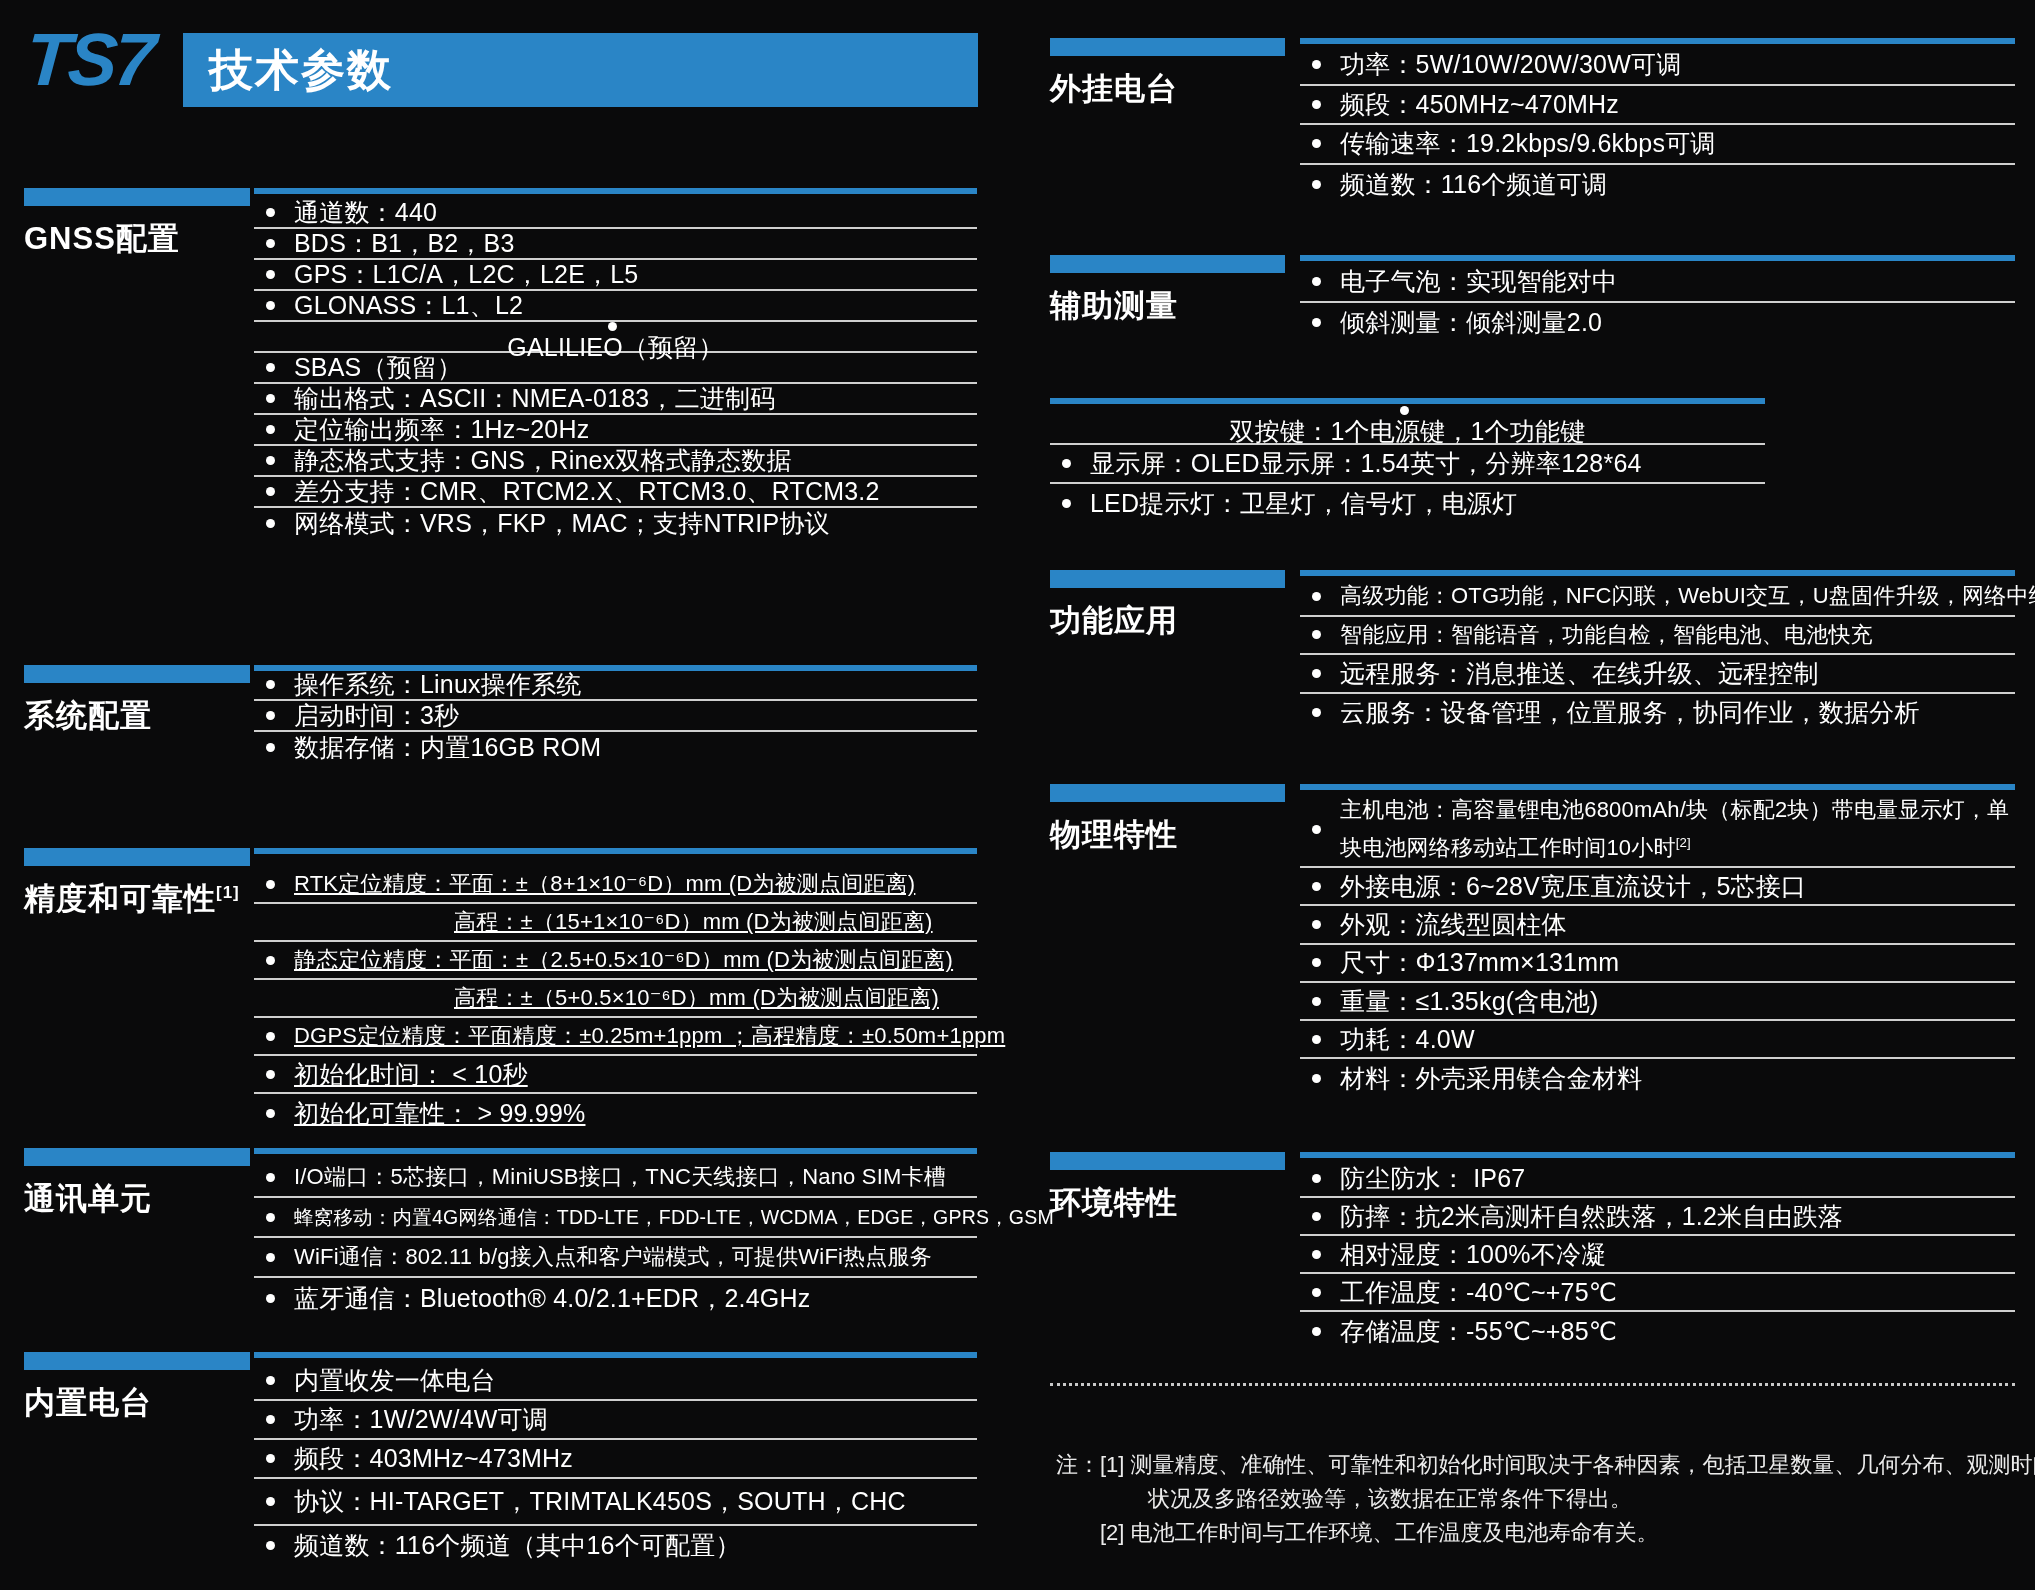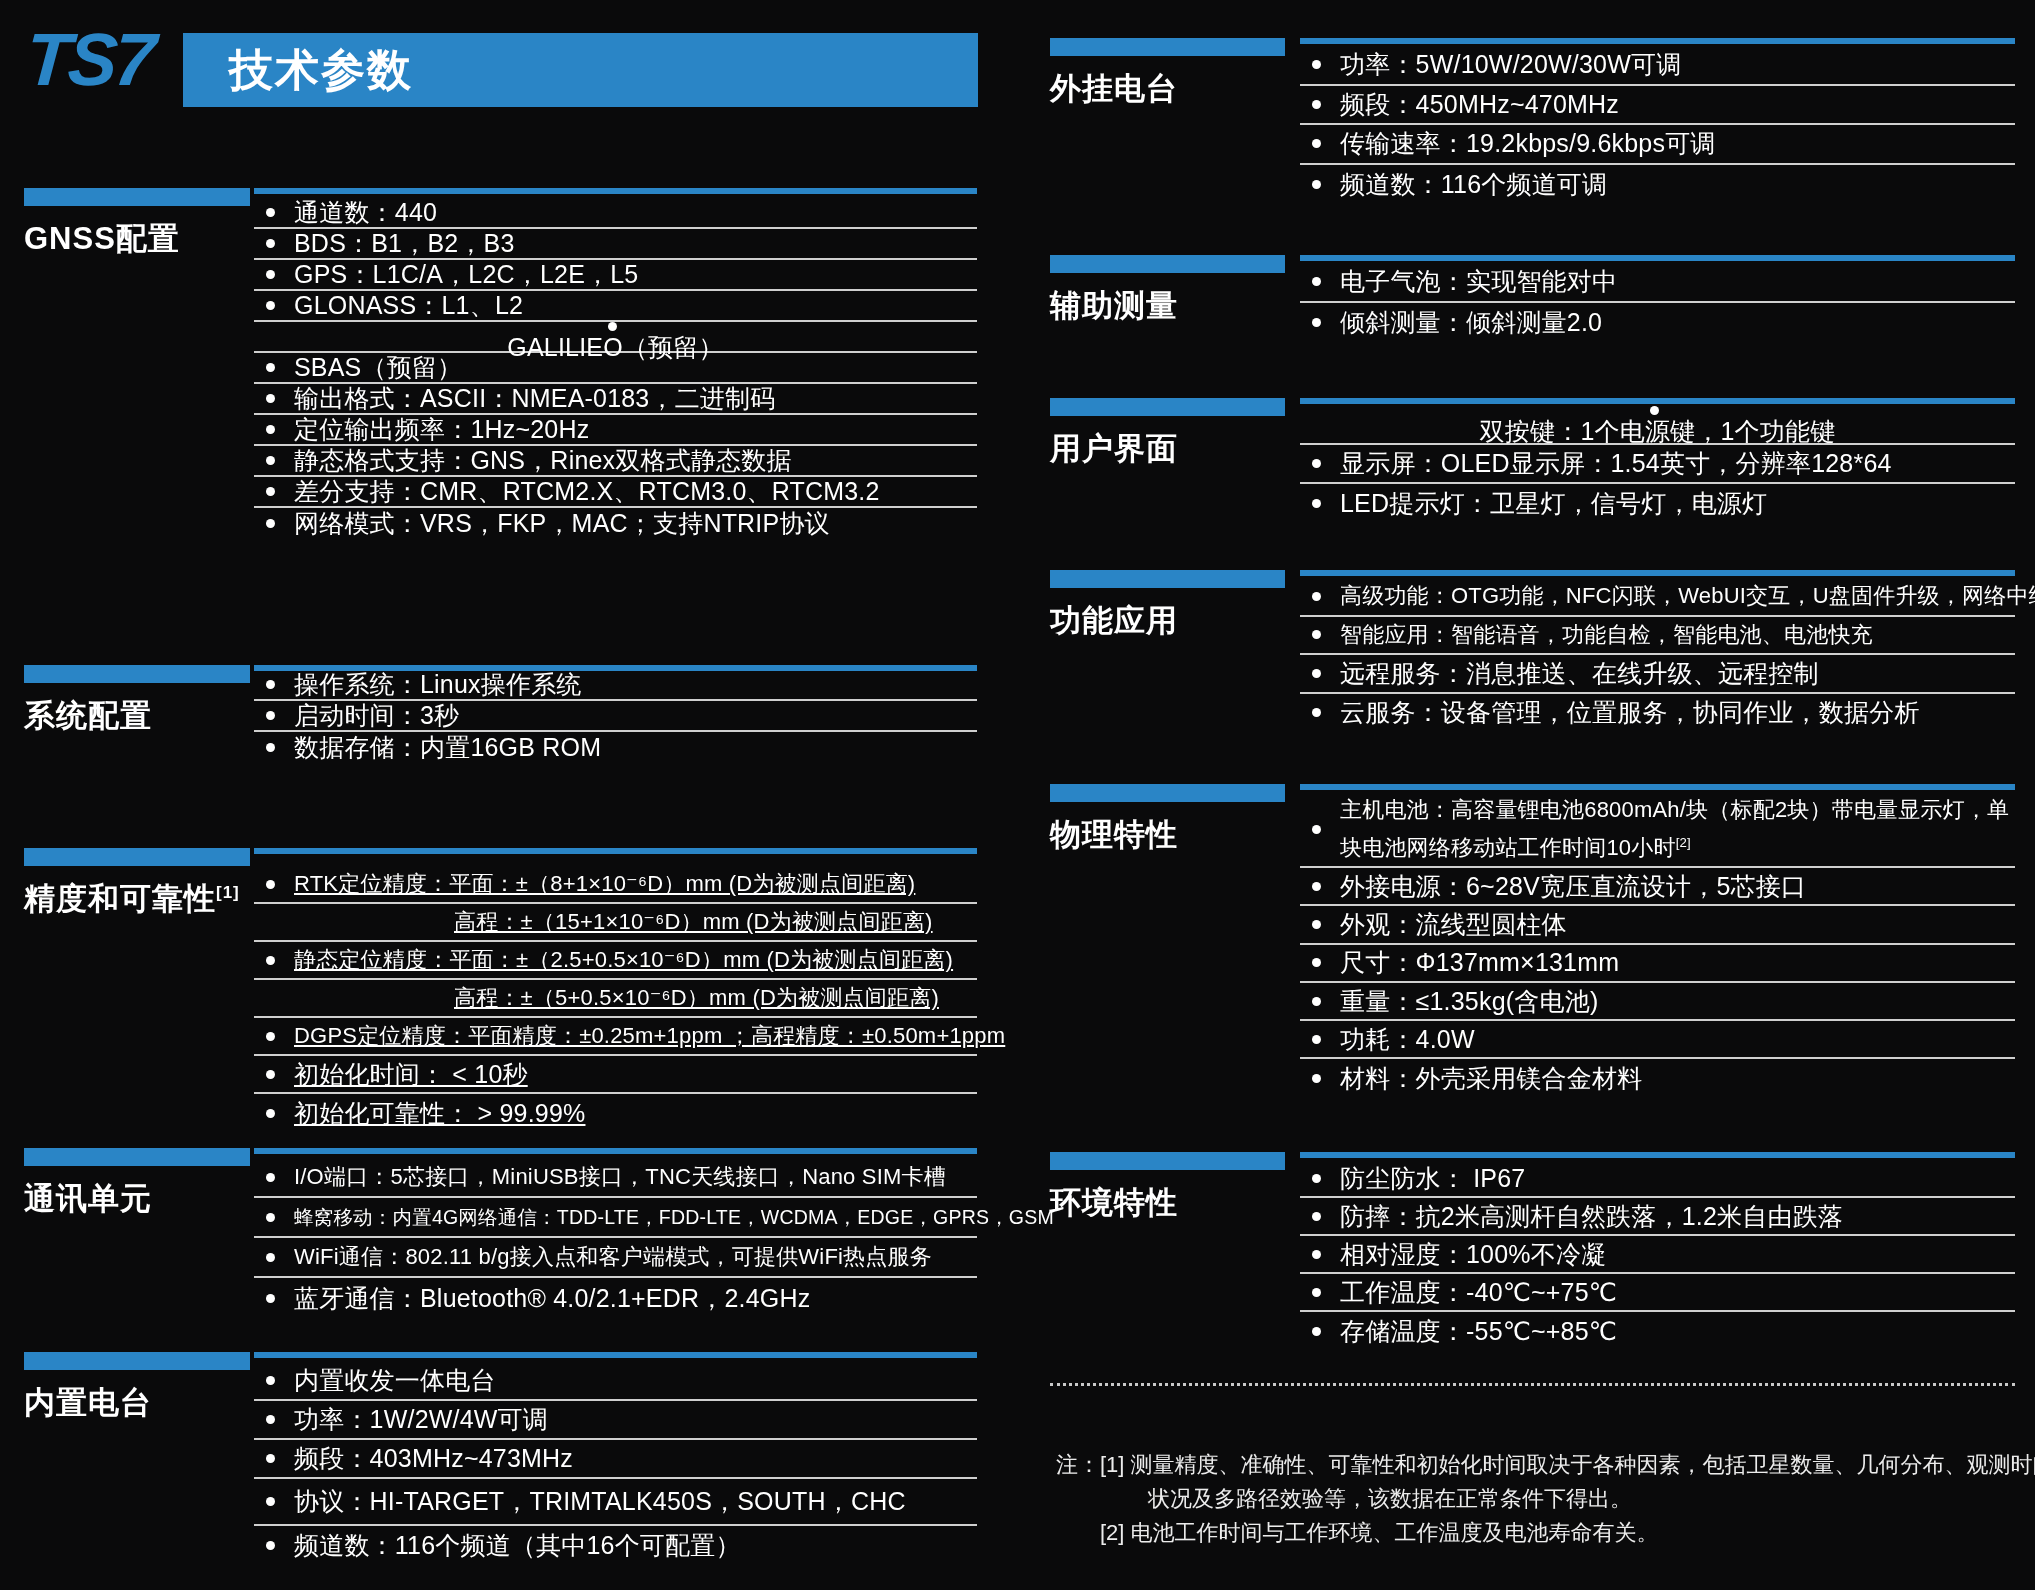--- a/index.html
+++ b/index.html
@@ -13,21 +13,21 @@
   #logo{
     position:absolute;left:26px;top:18px;height:84px;
     font-size:74px;line-height:84px;font-weight:bold;font-style:italic;
     color:var(--accent,#2A85C6);letter-spacing:-3px;transform:skewX(-4deg);
   }
   #banner{
     position:absolute;left:183px;top:33px;width:795px;height:74px;
     background:var(--accent,#2A85C6);
   }
   #banner .banner-text{
-    display:block;margin-left:46px;font-size:44px;font-weight:bold;
+    display:block;margin-left:26px;font-size:44px;font-weight:bold;
     line-height:74px;color:#fff;letter-spacing:2px;white-space:nowrap;
   }
   
   .col{position:absolute;top:0;height:1590px}
   .section{position:absolute;display:flex;left:0}
   .shead{position:relative;flex:none}
   .sbar{position:absolute;top:0;left:0;height:18px;background:var(--accent,#2A85C6)}
   .stitle{
     margin:0;padding-top:30px;font-size:31px;font-weight:bold;color:#fff;
     white-space:nowrap;letter-spacing:1px;
@@ -283,24 +283,20 @@
             <span class="txt">电子气泡：实现智能对中</span>
           </div>
           <div class="row nline" style="height: 39.5px;">
             <span class="bullet"></span>
             <span class="txt">倾斜测量：倾斜测量2.0</span>
           </div>
         </div>
       </div>
     </div>
     <div class="section-box section" style="top: 398px; width: 965px;">
-      <div class="shead" style="width: 250px;">
-        <div class="sbar" style="width: 235px;"></div>
-        <div class="stitle">用户界面</div>
-      </div>
       <div class="scontent" style="width: 715px;">
         <div class="sline"></div>
         <div class="rows" style="padding-top: 8px;">
           <div class="row" style="height: 39px; flex-direction: column;">
             <span class="bullet"></span>
             <span class="txt">双按键：1个电源键，1个功能键</span>
           </div>
           <div class="row" style="height: 39px;">
             <span class="bullet"></span>
             <span class="txt">显示屏：OLED显示屏：1.54英寸，分辨率128*64</span>

